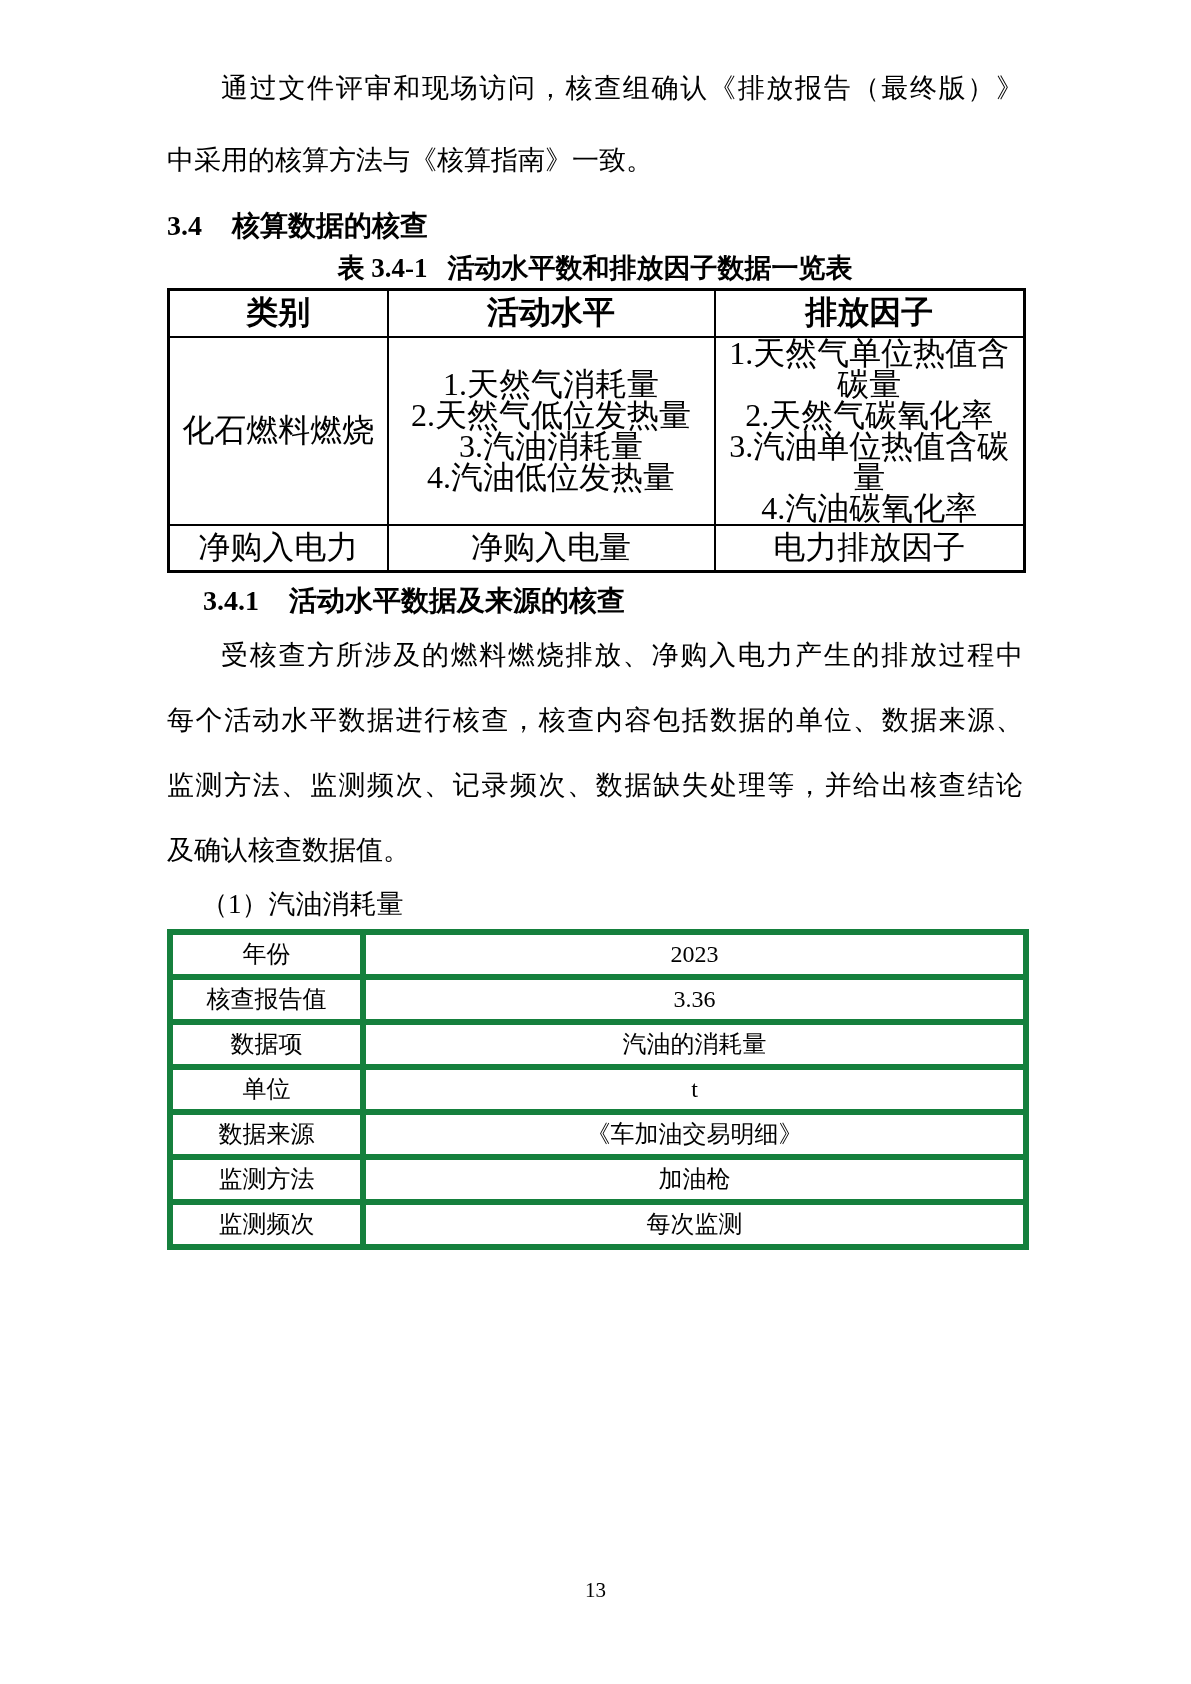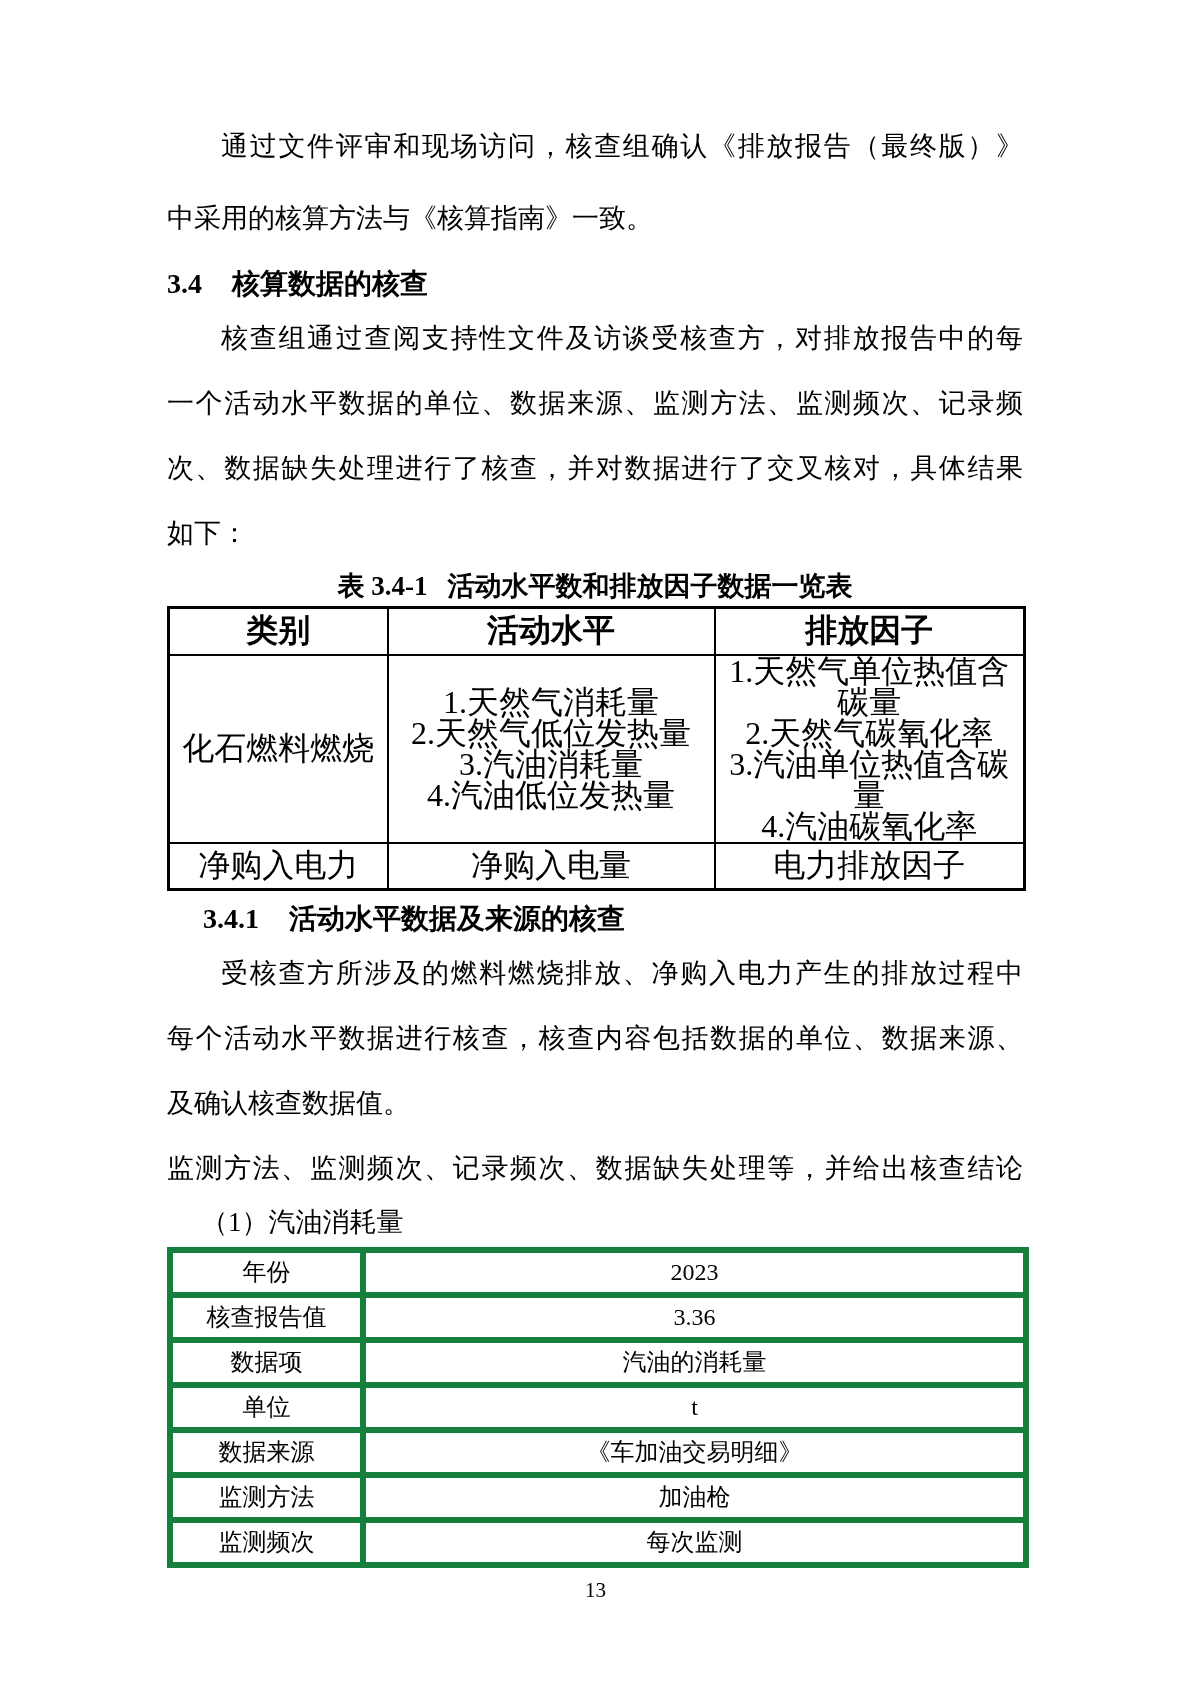--- a/index.html
+++ b/index.html
@@ -12,21 +12,21 @@
     color:#000000;
     overflow:hidden;
   }
   .content{
     position:absolute;
     left:167px;top:0;
     width:856px;
   }
   
   .para{margin:0;}
-  .p1{padding-top:110px;}
+  .p1{padding-top:52px;}
   .pline{
     font-size:27px;
     line-height:72px;
     text-align:justify;
     text-align-last:justify;
     white-space:nowrap;
   }
   .p2 .pline,.p3 .pline{line-height:65px;}
   .pline.first{text-indent:54px;}
   .pline.end{text-align-last:left;white-space:normal;}
@@ -100,26 +100,20 @@
 
     <div class="para p1">
       <div class="pline first">通过文件评审和现场访问，核查组确认《排放报告（最终版）》</div>
       <div class="pline end">中采用的核算方法与《核算指南》一致。</div>
     </div>
 
     <div class="heading h34">
       <span class="hnum">3.4</span><span class="htext">核算数据的核查</span>
     </div>
 
-    <div class="para p2">
-      <div class="pline first">核查组通过查阅支持性文件及访谈受核查方，对排放报告中的每</div>
-      <div class="pline">一个活动水平数据的单位、数据来源、监测方法、监测频次、记录频</div>
-      <div class="pline">次、数据缺失处理进行了核查，并对数据进行了交叉核对，具体结果</div>
-      <div class="pline end">如下：</div>
-    </div>
 
     <div class="table-title">
       <span class="cap-label">表 3.4-1</span><span class="cap-text">活动水平数和排放因子数据一览表</span>
     </div>
 
     <table class="t1">
       <colgroup>
         <col style="width:219px">
         <col style="width:327px">
         <col style="width:310px">
@@ -155,22 +149,22 @@
       </tbody>
     </table>
 
     <div class="heading h341">
       <span class="hnum">3.4.1</span><span class="htext">活动水平数据及来源的核查</span>
     </div>
 
     <div class="para p3">
       <div class="pline first">受核查方所涉及的燃料燃烧排放、净购入电力产生的排放过程中</div>
       <div class="pline">每个活动水平数据进行核查，核查内容包括数据的单位、数据来源、</div>
+      <div class="pline">监测方法、监测频次、记录频次、数据缺失处理等，并给出核查结论</div>
       <div class="pline end">及确认核查数据值。</div>
-      <div class="pline">监测方法、监测频次、记录频次、数据缺失处理等，并给出核查结论</div>
     </div>
 
     <div class="list-item">（1）汽油消耗量</div>
 
     <table class="t2">
       <colgroup>
         <col style="width:193px">
         <col style="width:663px">
       </colgroup>
       <tbody>

